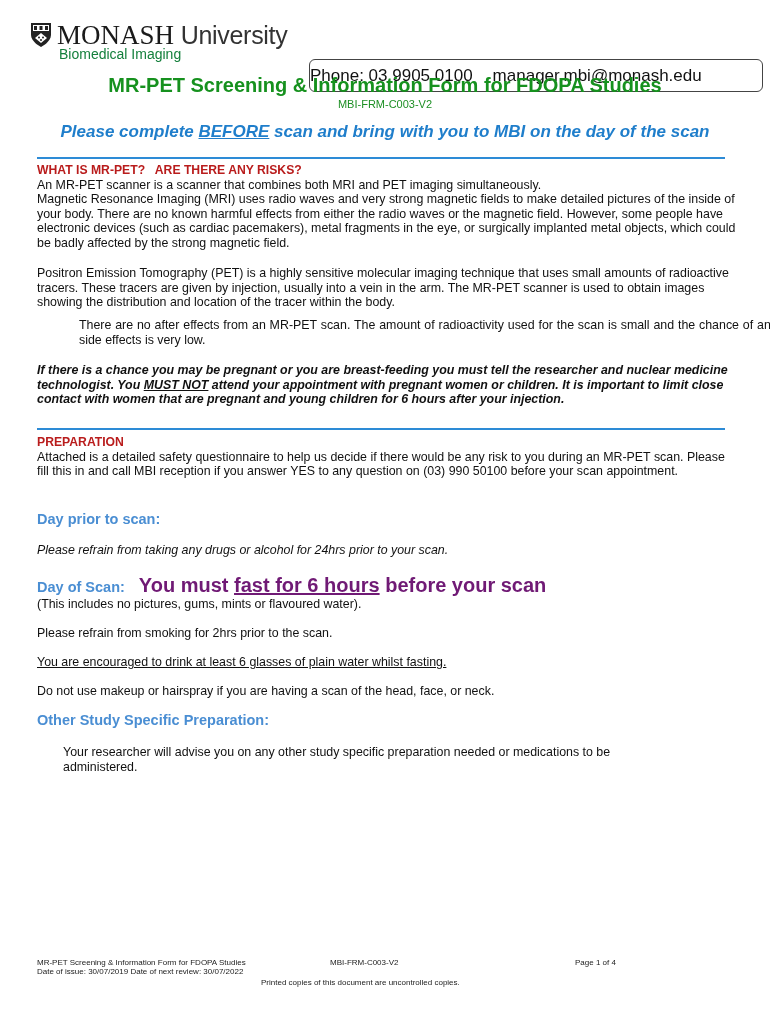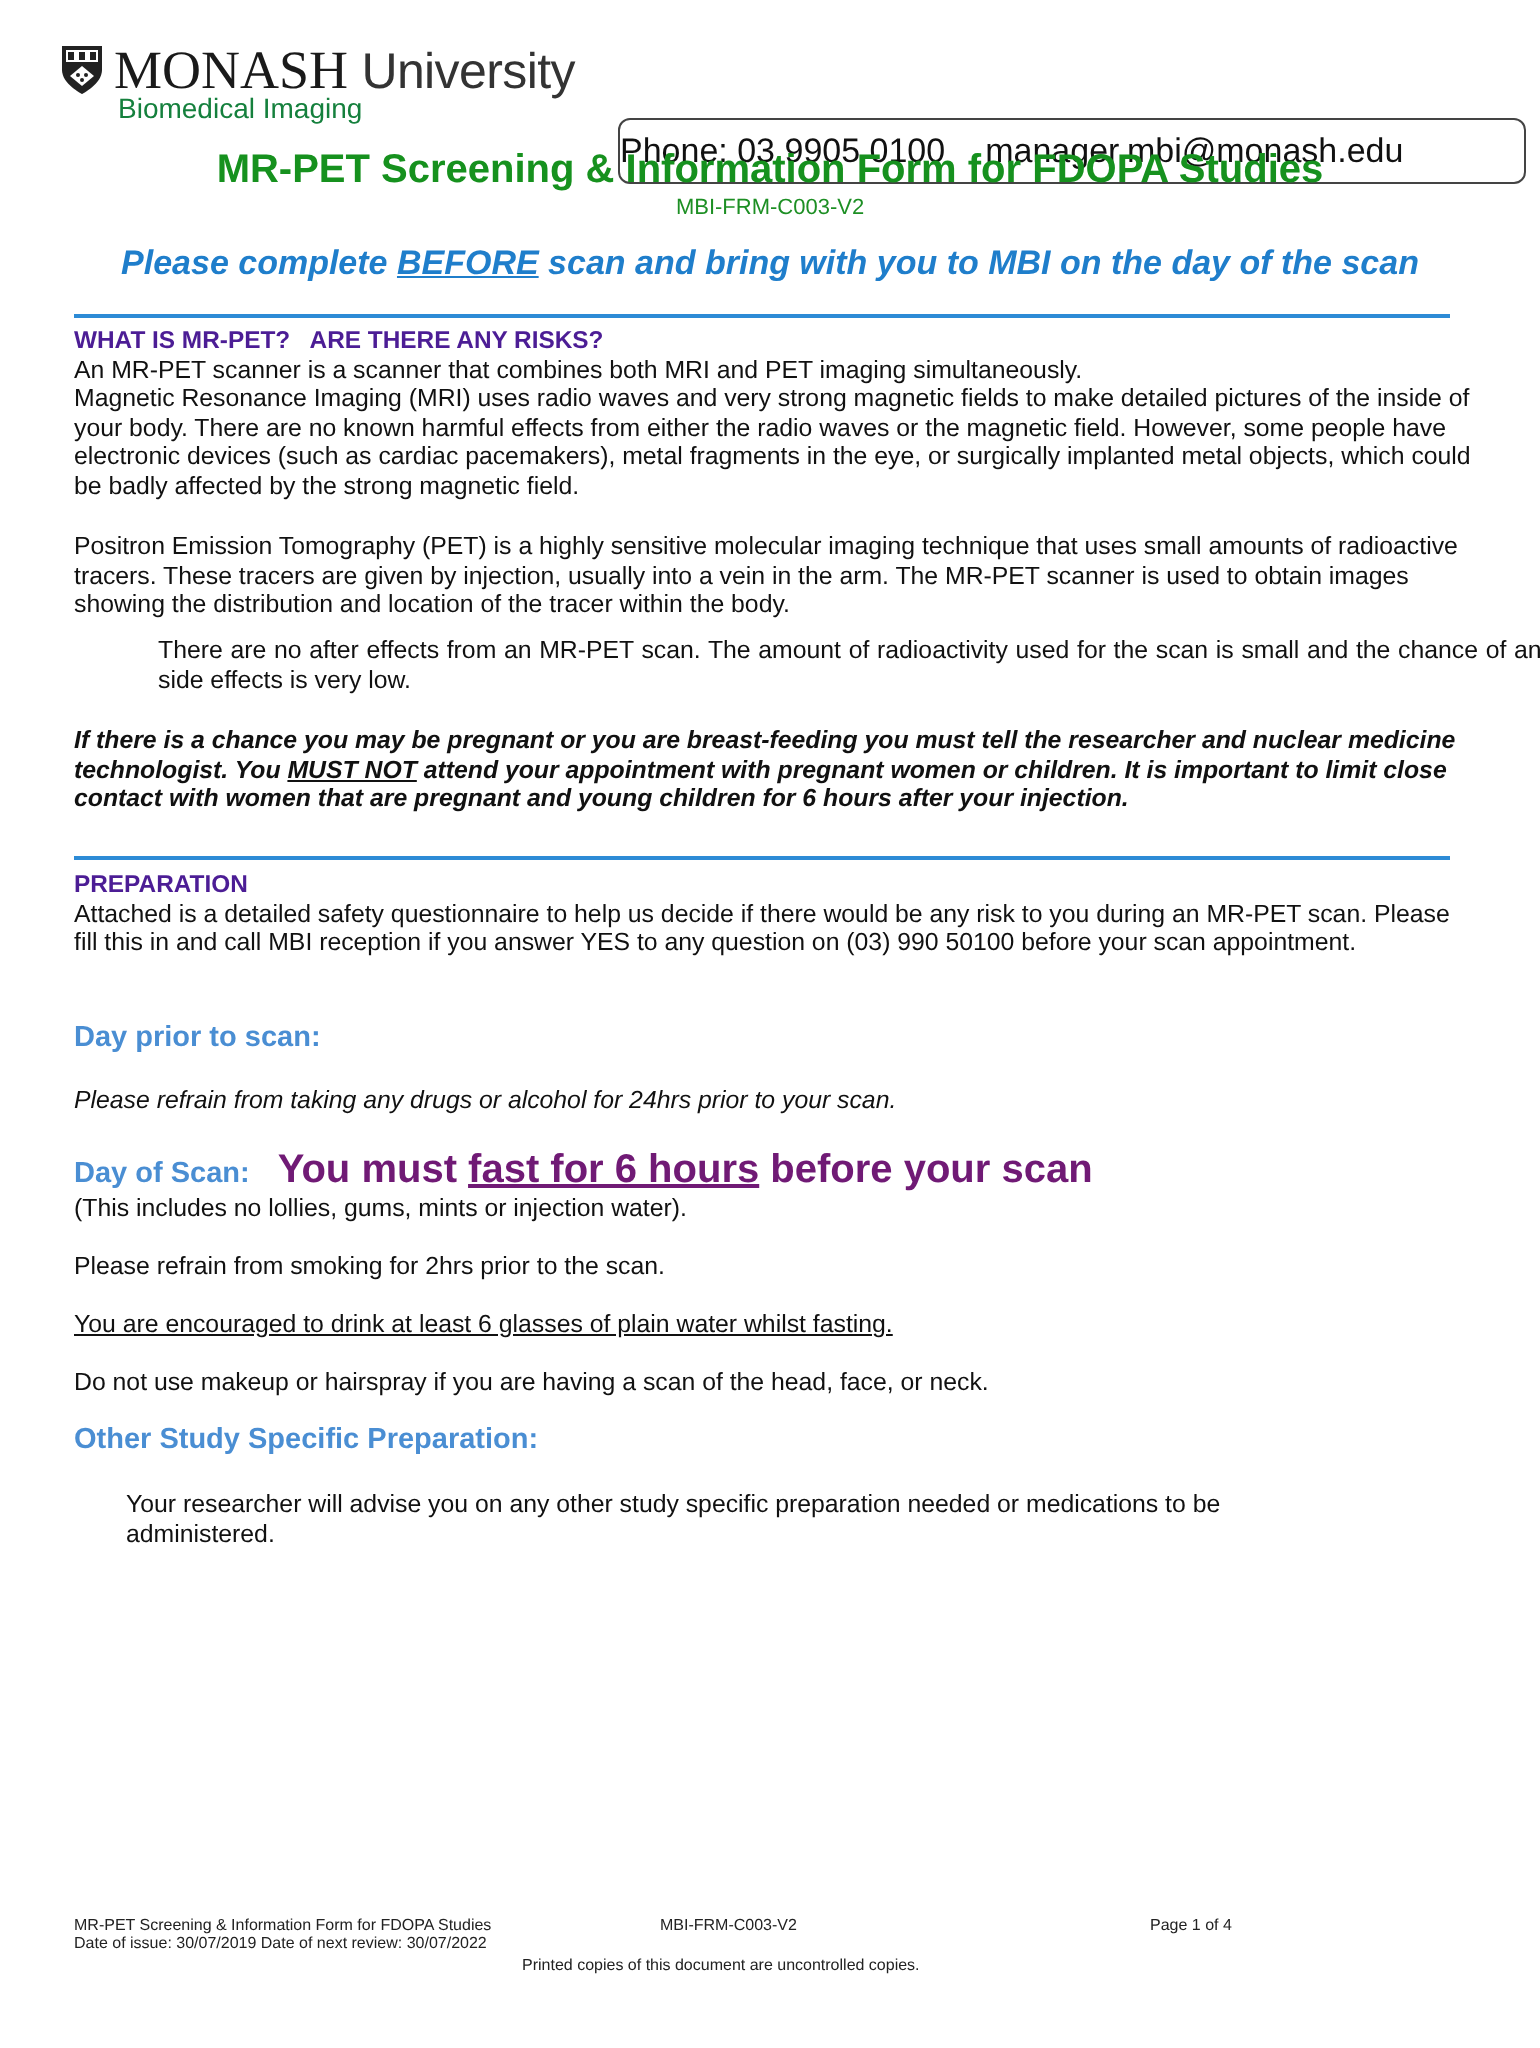--- a/index.html
+++ b/index.html
@@ -17,21 +17,21 @@
     .contact-box .email { margin-left: 20px; }
 
     .title { position: absolute; left: 0; width: 770px; top: 74px; text-align: center; font-size: 20px; font-weight: bold; color: #16911e; }
     .code { position: absolute; left: 0; width: 770px; top: 98px; text-align: center; font-size: 11px; color: #1d8f24; }
     .banner { position: absolute; left: 0; width: 770px; top: 122px; text-align: center; font-size: 17px; font-weight: bold; font-style: italic; color: #1f7ecb; }
     .banner u { text-decoration: underline; }
 
     .rule { position: absolute; left: 37px; width: 688px; height: 2px; background: #2d8bd6; }
 
     .sec { position: absolute; left: 37px; width: 700px; font-size: 12.4px; line-height: 14.6px; color: #111; }
-    .h-blue { font-weight: bold; color: #4c1d95; font-size: 12.2px; }
+    .h-blue { font-weight: bold; color: #b91c1c; font-size: 12.2px; }
     .h-sub { font-weight: bold; color: #4a8ed3; font-size: 14.5px; }
     .bold-it { font-weight: bold; font-style: italic; }
     .red-big { font-weight: bold; color: #701a75; font-size: 20px; margin-left: 14px; }
     .red-big u { text-decoration: underline; }
 
     .footer { position: absolute; font-size: 8px; color: #222; white-space: nowrap; }
   </style>
 </head>
 <body>
 
@@ -79,21 +79,21 @@
   <div class="h-blue">PREPARATION</div>
   <div style="width:690px;">Attached is a detailed safety questionnaire to help us decide if there would be any risk to you during an MR-PET scan. Please fill this in and call MBI reception if you answer YES to any question on (03) 990 50100 before your scan appointment.</div>
 </div>
 
 <div class="sec h-sub" style="top:512px;">Day prior to scan:</div>
 <div class="sec" style="top:543px;font-style:italic;">Please refrain from taking any drugs or alcohol for 24hrs prior to your scan.</div>
 
 <div class="sec" style="top:574px; line-height:22px;">
   <span class="h-sub">Day of Scan:</span><span class="red-big"><span>You must </span><u>fast for 6 hours</u><span> before your scan</span></span>
 </div>
-<div class="sec" style="top:597px;">(This includes no lollies, gums, mints or injection water).</div>
+<div class="sec" style="top:597px;">(This includes no pictures, gums, mints or flavoured water).</div>
 <div class="sec" style="top:626px;">Please refrain from smoking for 2hrs prior to the scan.</div>
 <div class="sec" style="top:655px;text-decoration:underline;">You are encouraged to drink at least 6 glasses of plain water whilst fasting.</div>
 <div class="sec" style="top:684px;">Do not use makeup or hairspray if you are having a scan of the head, face, or neck.</div>
 
 <div class="sec h-sub" style="top:713px;">Other Study Specific Preparation:</div>
 <div class="sec" style="top:745px; width:620px;margin-left:26px;">Your researcher will advise you on any other study specific preparation needed or medications to be administered.</div>
 
 <div class="footer" style="left:37px; top:958px;">MR-PET Screening &amp; Information Form for FDOPA Studies</div>
 <div class="footer" style="left:37px; top:967px;">Date of issue: 30/07/2019   Date of next review: 30/07/2022</div>
 <div class="footer" style="left:330px; top:958px;">MBI-FRM-C003-V2</div>

